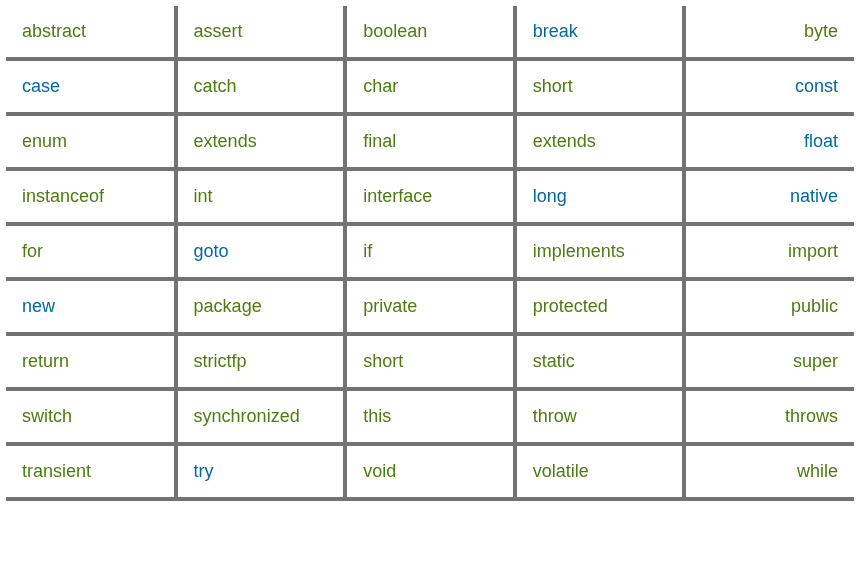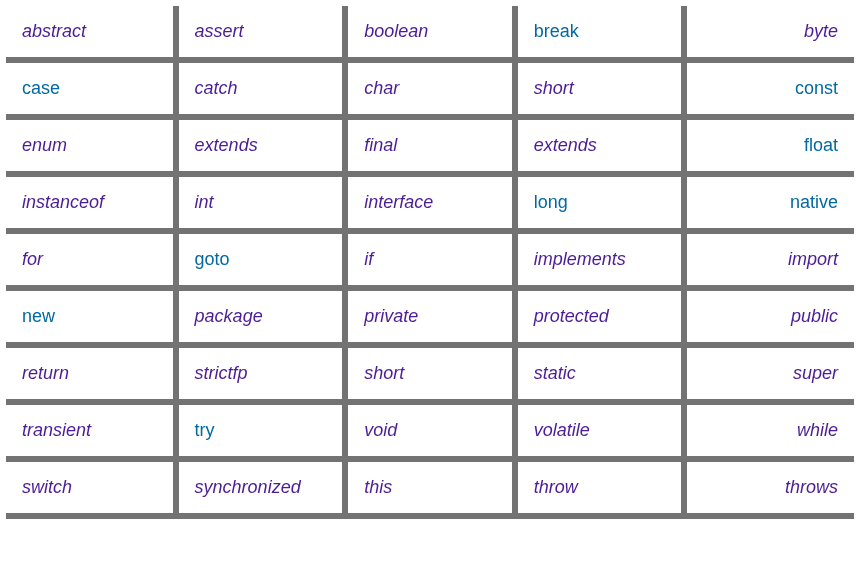--- a/index.html
+++ b/index.html
@@ -11,34 +11,33 @@
       font-family: Arial, Helvetica, sans-serif;
       background: #ffffff;
       padding: 6px;
     }
     table {
       border-collapse: collapse;
       width: 100%;
       max-width: 848px;
     }
     td {
-      border: 6px solid #737373;
+      border: 4px solid #737373;
       padding: 15px 16px;
       font-size: 18px;
       vertical-align: middle;
       width: 20%;
     }
     td.link {
       color: #2b6cb0;
     }
     td.link a {
-      color: #4c1d95;
+      color: #4d7c0f;
       text-decoration: none;
       cursor: pointer;
-      font-style: italic;
     }
     td.plain {
       color: #0369a1;
     }
     tr:first-child td {
       border-top: none;
     }
     td:first-child {
       border-left: none;
     }
@@ -95,27 +94,27 @@
         <td class="link"><a>public</a></td>
       </tr>
       <tr>
         <td class="link"><a>return</a></td>
         <td class="link"><a>strictfp</a></td>
         <td class="link"><a>short</a></td>
         <td class="link"><a>static</a></td>
         <td class="link"><a>super</a></td>
       </tr>
       <tr>
+        <td class="link"><a>switch</a></td>
+        <td class="link"><a>synchronized</a></td>
+        <td class="link"><a>this</a></td>
+        <td class="link"><a>throw</a></td>
+        <td class="link"><a>throws</a></td>
+      </tr>
+      <tr>
         <td class="link"><a>transient</a></td>
         <td class="plain"><span>try</span></td>
         <td class="link"><a>void</a></td>
         <td class="link"><a>volatile</a></td>
         <td class="link"><a>while</a></td>
       </tr>
-      <tr>
-        <td class="link"><a>switch</a></td>
-        <td class="link"><a>synchronized</a></td>
-        <td class="link"><a>this</a></td>
-        <td class="link"><a>throw</a></td>
-        <td class="link"><a>throws</a></td>
-      </tr>
     </tbody>
 </table>
 
 </body></html>

